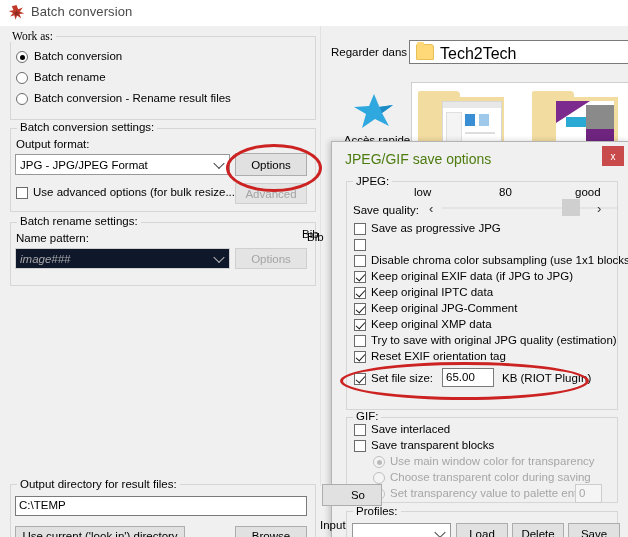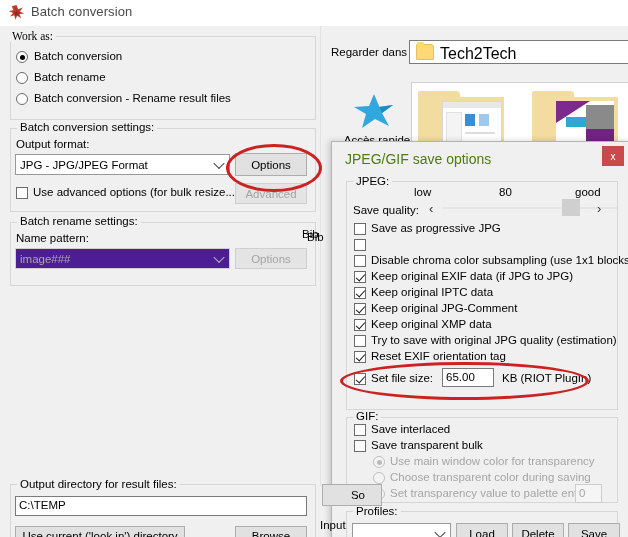--- a/index.html
+++ b/index.html
@@ -31,21 +31,21 @@
   .chk{position:absolute;width:12px;height:12px;border:1px solid #6b6b6b;background:#fff;box-sizing:border-box;}
   .chk.checked::after{content:"";position:absolute;left:3px;top:0px;width:4px;height:8px;
         border:solid #1a1a1a;border-width:0 1.6px 1.6px 0;transform:rotate(42deg);}
 
   .textbox{position:absolute;border:1px solid #7a7a7a;background:#fff;box-sizing:border-box;
            font-size:11.5px;line-height:1;display:flex;align-items:center;padding-left:3px;}
   .textbox.disabled{border-color:#cdcdcd;background:#f5f5f5;color:#a6a6a6;}
 
   .combo{position:absolute;border:1px solid #989898;background:#fff;box-sizing:border-box;
          font-size:11.5px;display:flex;align-items:center;padding-left:4px;}
-  .combo.disabled{border-color:#d0d0d0;background:#4c1d95;color:#a8a8a8;}
+  .combo.disabled{border-color:#d0d0d0;background:#0f172a;color:#a8a8a8;font-style:italic;}
   .combo .arrow{position:absolute;right:6px;top:50%;transform:translateY(-60%);
       width:7px;height:7px;border-right:1.4px solid #4a4a4a;border-bottom:1.4px solid #4a4a4a;
       transform:translateY(-70%) rotate(45deg);}
   .combo.disabled .arrow{border-color:#b6b6b6;}
 
   .btn{position:absolute;border:1px solid #adadad;background:#e1e1e1;box-sizing:border-box;
        display:flex;align-items:center;justify-content:center;font-size:11.5px;color:#000;}
   .btn.disabled{color:#a4a4a4;border-color:#cfcfcf;background:#e4e4e4;}
 
   .stext{position:absolute;font-size:11.5px;white-space:nowrap;}
@@ -234,21 +234,21 @@
   </div>
   <div class="stext" style="left:170px;top:230px;">KB (RIOT PlugIn)</div>
 
   <div class="groupbox" style="left:14px;top:275px;width:270px;height:84px;"></div>
   <div class="grouplabel" style="left:21px;top:268px;">GIF:</div>
 
   <div class="chk" style="left:22px;top:282px;"></div>
   <div class="stext" style="left:39px;top:281px;">Save interlaced</div>
 
   <div class="chk" style="left:22px;top:298px;"></div>
-  <div class="stext" style="left:39px;top:297px;">Save transparent bulk</div>
+  <div class="stext" style="left:39px;top:297px;">Save transparent blocks</div>
 
   <div class="radio disabled checked" style="left:41px;top:314px;"></div>
   <div class="rlabel disabled" style="left:58px;top:313px;">Use main window color for transparency</div>
 
   <div class="radio disabled" style="left:41px;top:330px;"></div>
   <div class="rlabel disabled" style="left:58px;top:329px;">Choose transparent color during saving</div>
 
   <div class="radio disabled" style="left:41px;top:346px;"></div>
   <div class="rlabel disabled" style="left:58px;top:345px;">Set transparency value to palette entry:</div>
   <div class="textbox disabled" style="left:243px;top:342px;width:27px;height:19px;">

